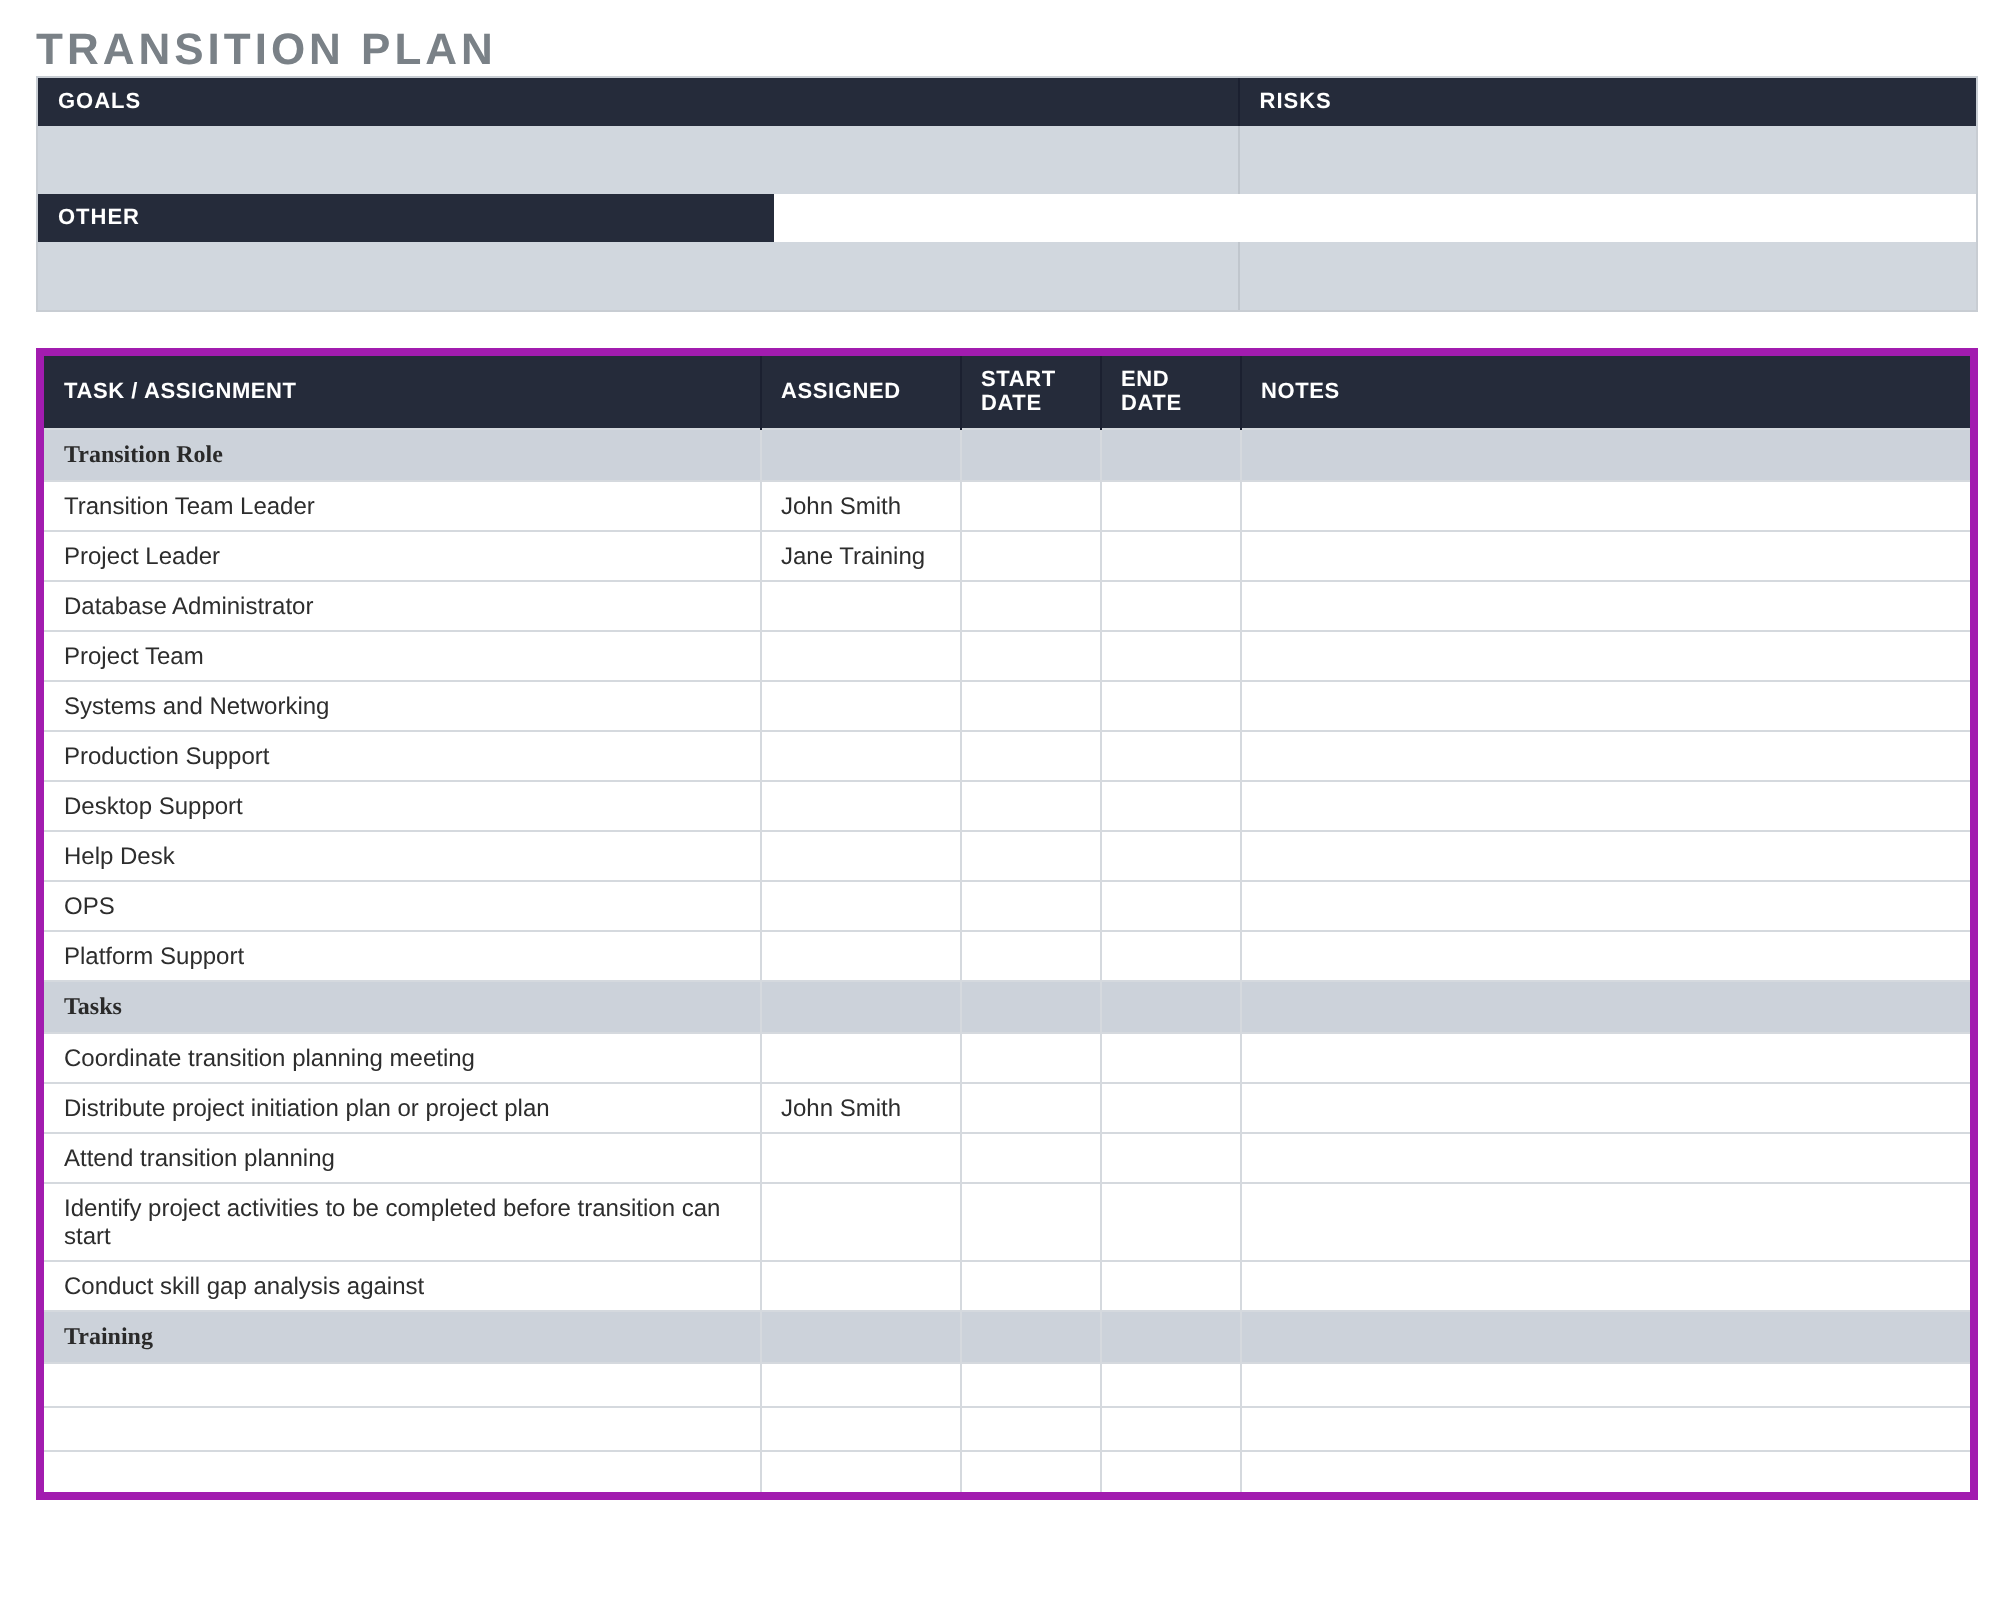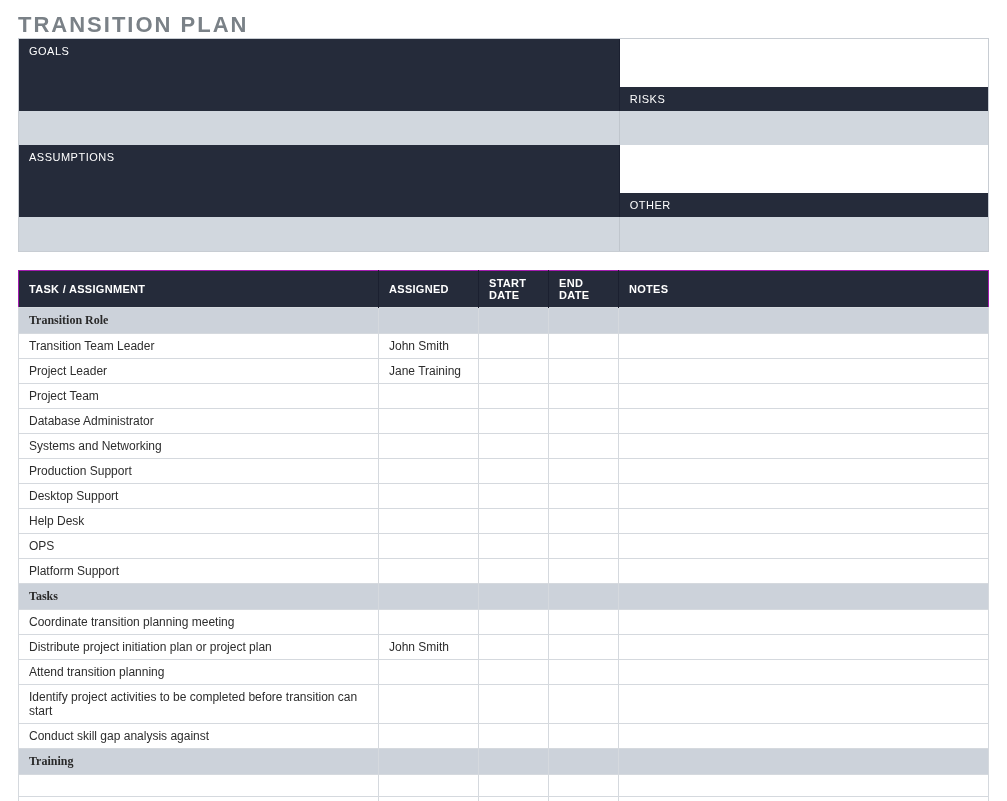--- a/index.html
+++ b/index.html
@@ -27,40 +27,40 @@
     display: flex;
     width: 100%;
   }
   .summary-col-a { width: 62%; }
   .summary-col-b { width: 38%; }
 
   .summary-header {
     background: #252b3a;
     color: #ffffff;
     font-size: 11px;
-    font-weight: 400;
+    font-weight: 700;
     letter-spacing: 0.5px;
     padding: 6px 10px;
     text-transform: uppercase;
     border-right: 1px solid #1b2030;
   }
-  .summary-header:last-child { border-right: none; margin-top: 48px; }
+  .summary-header:last-child { border-right: none; }
   .summary-body {
     background: #d1d7de;
     height: 34px;
     border-right: 1px solid #c0c6cd;
   }
   .summary-body:last-child { border-right: none; }
 
   
   table.main {
     width: 100%;
     border-collapse: collapse;
     table-layout: fixed;
-    border: 1px solid #a21caf;
+    border: 4px solid #a21caf;
     font-size: 12px;
     padding-left: 41px;
   }
   table.main th {
     background: #252b3a;
     color: #ffffff;
     text-align: left;
     font-size: 11px;
     font-weight: 700;
     letter-spacing: 0.3px;
@@ -99,21 +99,20 @@
 <div class="summary">
   <div class="summary-row">
     <div class="summary-header summary-col-a">GOALS</div>
     <div class="summary-header summary-col-b">RISKS</div>
   </div>
   <div class="summary-row">
     <div class="summary-body summary-col-a"></div>
     <div class="summary-body summary-col-b"></div>
   </div>
   <div class="summary-row">
-    <div class="summary-header summary-col-a">ASSUMPTIONS</div>
     <div class="summary-header summary-col-b">OTHER</div>
   </div>
   <div class="summary-row">
     <div class="summary-body summary-col-a"></div>
     <div class="summary-body summary-col-b"></div>
   </div>
 </div>
 
 <table class="main">
   <colgroup>
@@ -148,28 +147,28 @@
         <td></td>
       </tr>
       <tr>
         <td>Project Leader</td>
         <td>Jane Training</td>
         <td></td>
         <td></td>
         <td></td>
       </tr>
       <tr>
+        <td>Database Administrator</td>
+        <td></td>
+        <td></td>
+        <td></td>
+        <td></td>
+      </tr>
+      <tr>
         <td>Project Team</td>
-        <td></td>
-        <td></td>
-        <td></td>
-        <td></td>
-      </tr>
-      <tr>
-        <td>Database Administrator</td>
         <td></td>
         <td></td>
         <td></td>
         <td></td>
       </tr>
       <tr>
         <td>Systems and Networking</td>
         <td></td>
         <td></td>
         <td></td>

